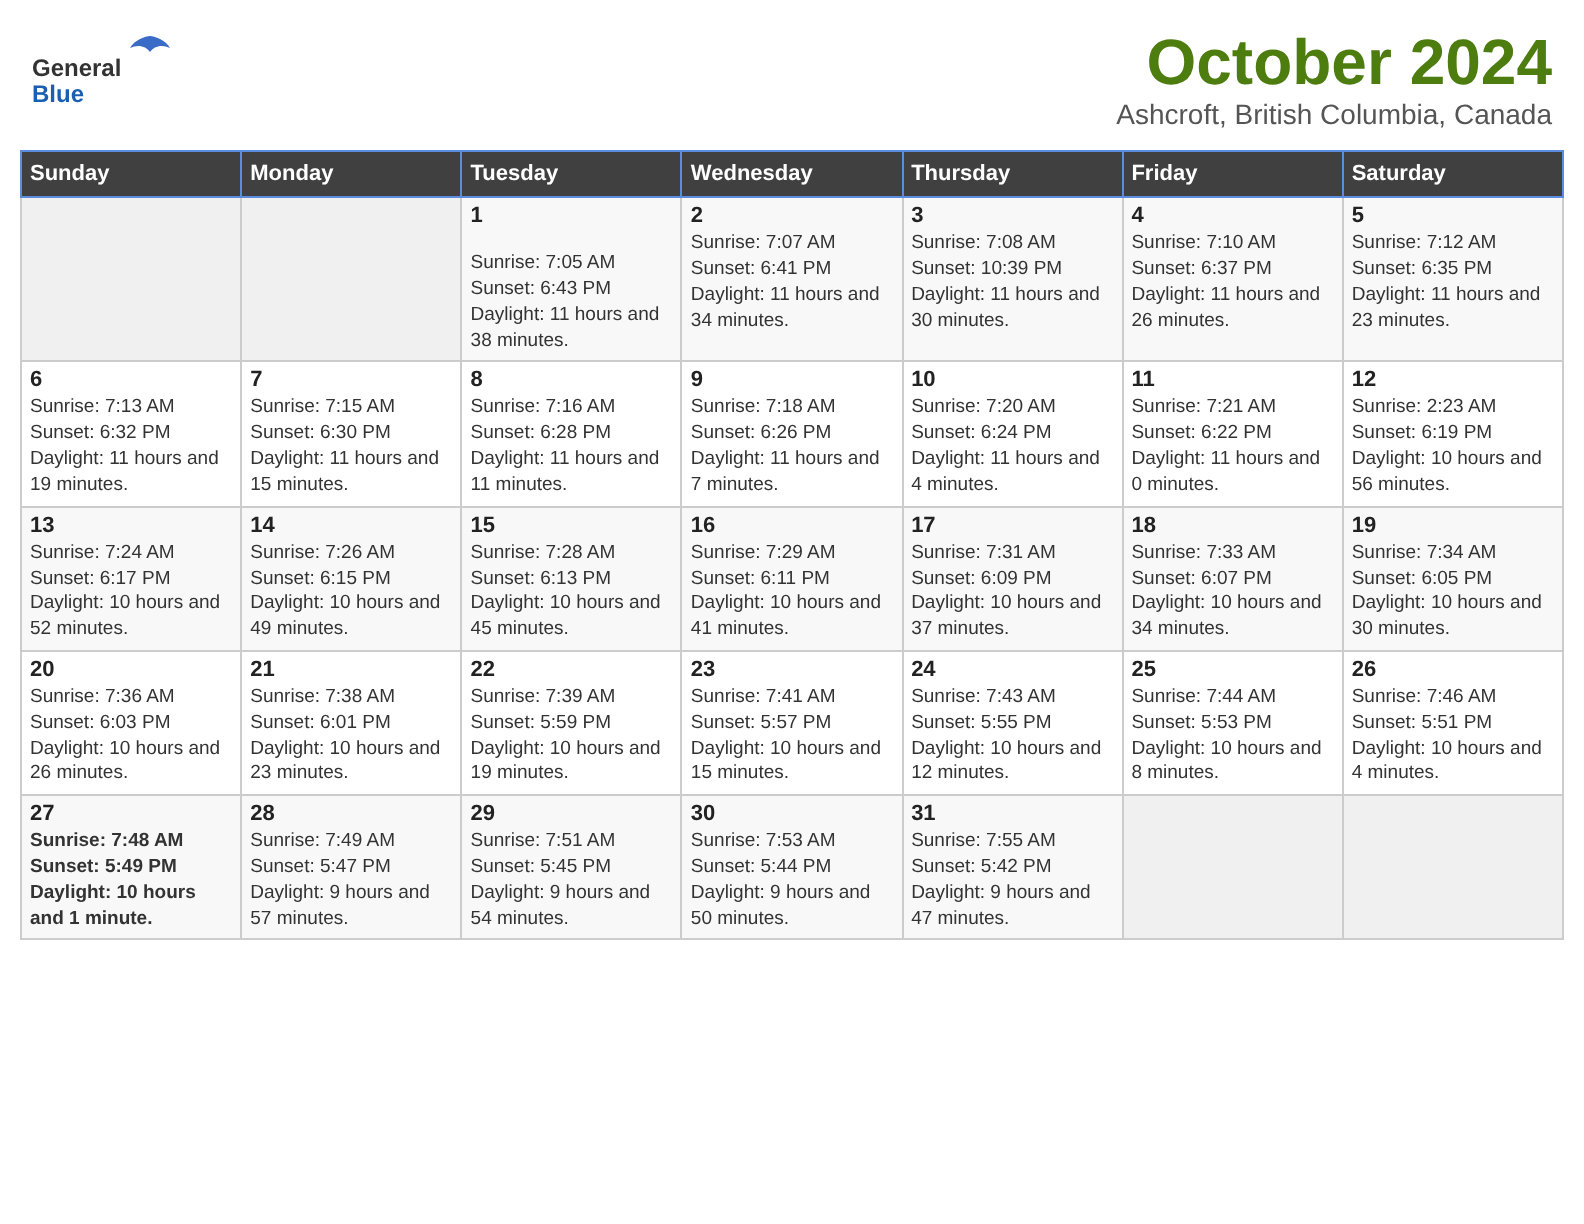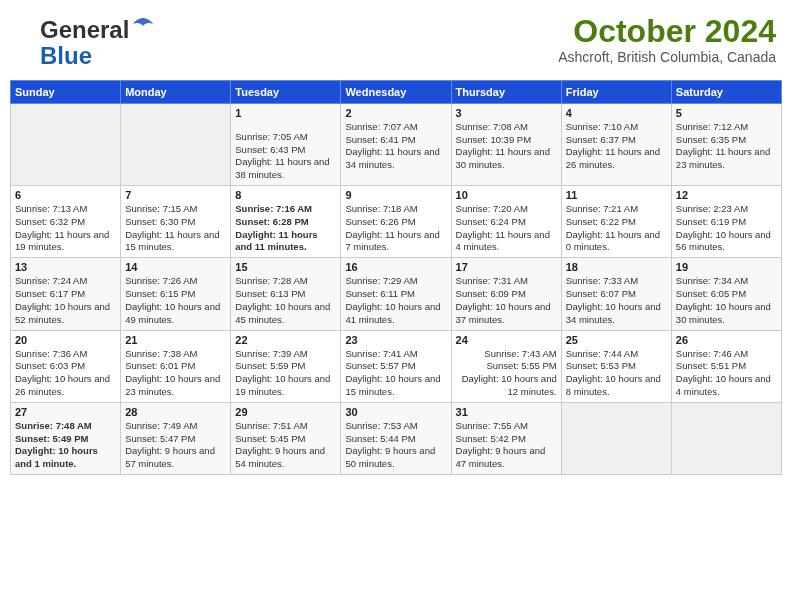--- a/index.html
+++ b/index.html
@@ -15,24 +15,23 @@
       justify-content: space-between;
       align-items: flex-start;
       margin-bottom: 6px;
       padding: 4px 6px;
     }
     .logo {
       display: flex;
       align-items: center;
     }
     .logo-text {
-      font-size: 24px;
+      font-size: 12px;
       font-weight: bold;
       line-height: 1.1;
-      margin-left: 24px;
     }
     .logo-general { color: #333; }
     .logo-blue { color: #1a5fb4; }
     .logo-icon {
       width: 24px;
       height: 24px;
       margin-left: 2px;
     }
     .title-block {
       text-align: right;
@@ -46,21 +45,21 @@
     .location-title {
       font-size: 14px;
       color: #555;
     }
     .calendar {
       width: 100%;
       border-collapse: collapse;
       font-size: 10px;
     }
     .calendar thead th {
-      background: #1d4ed8;
+      background: #404040;
       color: #fff;
       padding: 5px 4px;
       text-align: left;
       font-size: 11px;
       border: 1px solid #5a8ce0;
     }
     .calendar tbody td {
       border: 1px solid #ccc;
       vertical-align: top;
       padding: 3px 4px;
@@ -166,21 +165,21 @@
 Daylight: 11 hours and 19 minutes.</div>
         </td>
         <td>
           <div class="day-number">7</div>
           <div class="day-info" style="white-space: pre-line;">Sunrise: 7:15 AM
 Sunset: 6:30 PM
 Daylight: 11 hours and 15 minutes.</div>
         </td>
         <td>
           <div class="day-number">8</div>
-          <div class="day-info" style="white-space: pre-line; font-weight: bold;">Sunrise: 7:16 AM
+          <div class="day-info" style="white-space: pre-line;">Sunrise: 7:16 AM
 Sunset: 6:28 PM
 Daylight: 11 hours and 11 minutes.</div>
         </td>
         <td>
           <div class="day-number">9</div>
           <div class="day-info" style="white-space: pre-line;">Sunrise: 7:18 AM
 Sunset: 6:26 PM
 Daylight: 11 hours and 7 minutes.</div>
         </td>
         <td>
@@ -266,21 +265,21 @@
 Daylight: 10 hours and 19 minutes.</div>
         </td>
         <td>
           <div class="day-number">23</div>
           <div class="day-info" style="white-space: pre-line;">Sunrise: 7:41 AM
 Sunset: 5:57 PM
 Daylight: 10 hours and 15 minutes.</div>
         </td>
         <td>
           <div class="day-number">24</div>
-          <div class="day-info" style="white-space: pre-line; text-align: right;">Sunrise: 7:43 AM
+          <div class="day-info" style="white-space: pre-line;">Sunrise: 7:43 AM
 Sunset: 5:55 PM
 Daylight: 10 hours and 12 minutes.</div>
         </td>
         <td>
           <div class="day-number">25</div>
           <div class="day-info" style="white-space: pre-line;">Sunrise: 7:44 AM
 Sunset: 5:53 PM
 Daylight: 10 hours and 8 minutes.</div>
         </td>
         <td>

